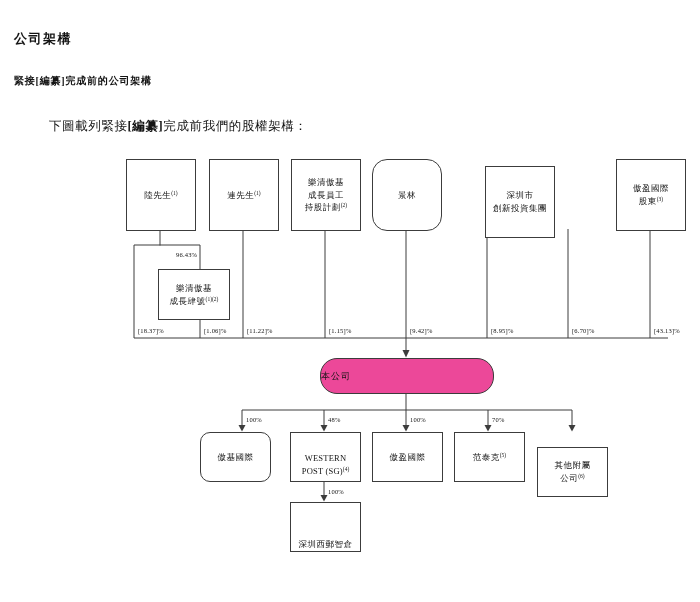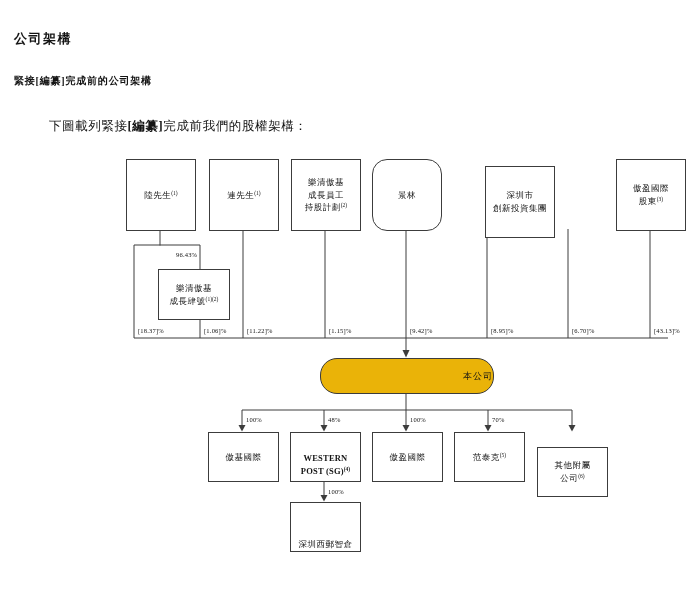--- a/index.html
+++ b/index.html
@@ -7,22 +7,22 @@
   .page{position:relative;width:700px;height:602px;background:#fff;overflow:hidden;}
   .h1{position:absolute;left:14px;top:30px;font-size:13px;font-weight:bold;letter-spacing:1.5px;}
   .h2{position:absolute;left:14px;top:74px;font-size:10px;font-weight:bold;letter-spacing:0.8px;}
   .intro{position:absolute;left:49px;top:118px;font-size:12.5px;letter-spacing:0.6px;}
   .intro .b{font-weight:bold;}
   svg.wires{position:absolute;left:0;top:0;width:700px;height:602px;}
   .box{position:absolute;border:1px solid #3c3c3c;background:#fff;display:flex;align-items:center;justify-content:center;}
   .lblwrap{text-align:center;font-size:8.5px;line-height:1.5;letter-spacing:0.5px;}
   .lbl{white-space:pre-line;}
   .sup{font-size:5.5px;position:relative;top:-3px;letter-spacing:0;}
-  .wp .lblwrap{font-weight:bold;font-size:8.5px;letter-spacing:0.2px;margin-top:16px;}
-  .pill{position:absolute;left:320px;top:358px;width:172px;height:34px;border:1px solid #3c3c3c;border-radius:17px;background:#eab308;display:flex;align-items:center;justify-content:flex-end;font-size:9px;letter-spacing:1px;}
+  .wp .lblwrap{font-weight:normal;font-size:8.5px;letter-spacing:0.2px;margin-top:16px;}
+  .pill{position:absolute;left:320px;top:358px;width:172px;height:34px;border:1px solid #3c3c3c;border-radius:17px;background:#ec4899;display:flex;align-items:center;justify-content:flex-start;font-size:9px;letter-spacing:1px;}
   .pct{position:absolute;font-size:6.5px;letter-spacing:0.2px;}
 </style>
 </head>
 <body>
 
 <div class="page">
 
   <div class="h1">公司架構</div>
   <div class="h2">緊接[編纂]完成前的公司架構</div>
   <div class="intro"><span>下圖載列緊接</span><span class="b">[編纂]</span><span>完成前我們的股權架構：</span></div>
@@ -101,21 +101,21 @@
 
   <div class="pill">
       <span>本公司</span>
     </div>
 
   <div class="pct" style="left:246px;top:416px;">100%</div>
   <div class="pct" style="left:328px;top:416px;">48%</div>
   <div class="pct" style="left:410px;top:416px;">100%</div>
   <div class="pct" style="left:492px;top:416px;">70%</div>
 
-  <div class="box" style="left:208px;top:432px;width:69px;height:48px;">
+  <div class="box" style="left:200px;top:432px;width:69px;height:48px;border-radius:10px;">
     <div class="lblwrap"><span class="lbl">傲基國際</span><span class="sup"></span></div>
   </div>
   <div class="box wp" style="left:290px;top:432px;width:69px;height:48px;">
     <div class="lblwrap"><span class="lbl">WESTERN
 POST (SG)</span><span class="sup">(4)</span></div>
   </div>
   <div class="box" style="left:372px;top:432px;width:69px;height:48px;">
     <div class="lblwrap"><span class="lbl">傲盈國際</span><span class="sup"></span></div>
   </div>
   <div class="box" style="left:454px;top:432px;width:69px;height:48px;">

